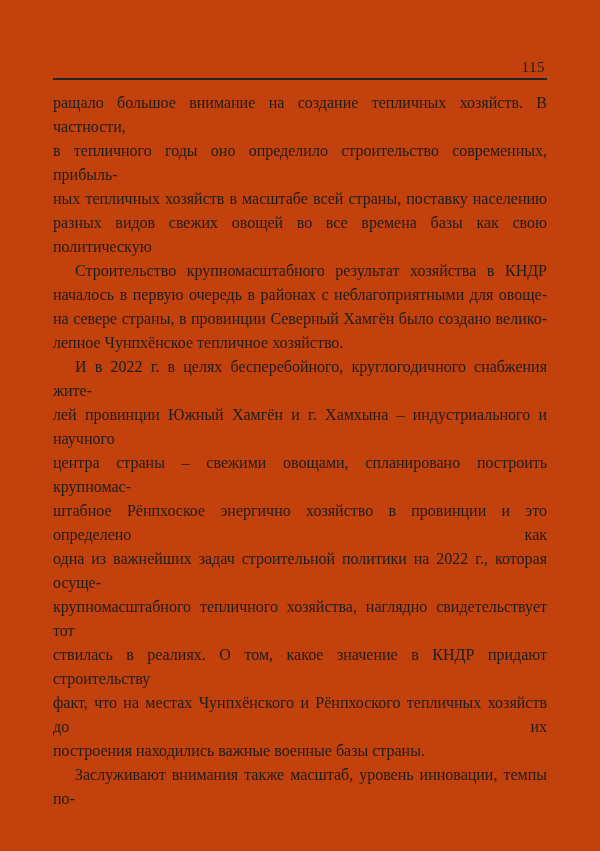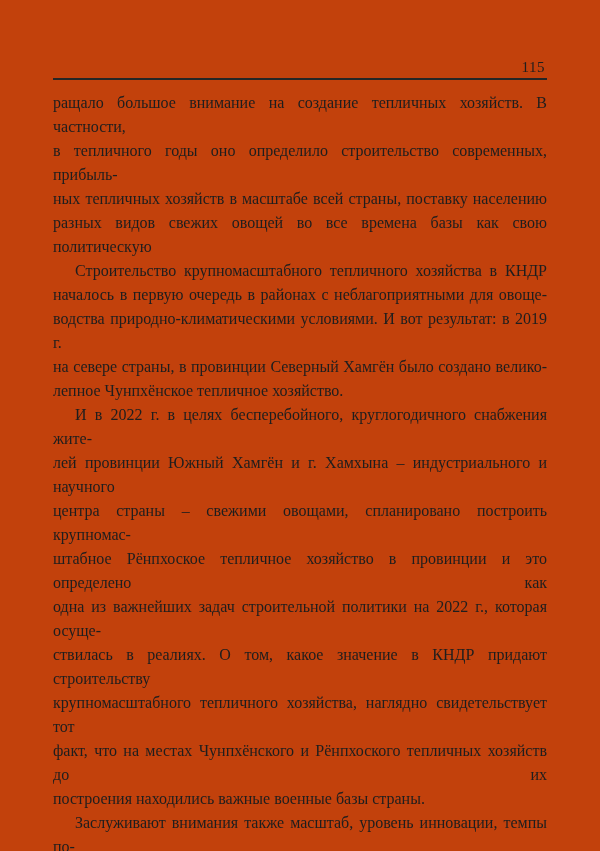--- a/index.html
+++ b/index.html
@@ -60,30 +60,29 @@
   <div class="content">
     <header class="header">
       <div class="page-number">115</div>
       <div class="header-rule"></div>
     </header>
     <main class="body">
         <div class="line">ращало большое внимание на создание тепличных хозяйств. В частности,</div>
         <div class="line">в тепличного годы оно определило строительство современных, прибыль-</div>
         <div class="line">ных тепличных хозяйств в масштабе всей страны, поставку населению</div>
         <div class="line">разных видов свежих овощей во все времена базы как свою политическую</div>
-        <div class="line indent">Строительство крупномасштабного тепличного хозяйства в КНДР</div>
+        <div class="line indent">Строительство крупномасштабного результат хозяйства в КНДР</div>
         <div class="line">началось в первую очередь в районах с неблагоприятными для овоще-</div>
-        <div class="line">водства природно-климатическими условиями. И вот результат: в 2019 г.</div>
         <div class="line">на севере страны, в провинции Северный Хамгён было создано велико-</div>
         <div class="line para-end">лепное Чунпхёнское тепличное хозяйство.</div>
         <div class="line indent">И в 2022 г. в целях бесперебойного, круглогодичного снабжения жите-</div>
         <div class="line">лей провинции Южный Хамгён и г. Хамхына – индустриального и научного</div>
         <div class="line">центра страны – свежими овощами, спланировано построить крупномас-</div>
-        <div class="line">штабное Рёнпхоское тепличное хозяйство в провинции и это определено как</div>
+        <div class="line">штабное Рёнпхоское энергично хозяйство в провинции и это определено как</div>
         <div class="line">одна из важнейших задач строительной политики на 2022 г., которая осуще-</div>
+        <div class="line">крупномасштабного тепличного хозяйства, наглядно свидетельствует тот</div>
         <div class="line">ствилась в реалиях. О том, какое значение в КНДР придают строительству</div>
-        <div class="line">крупномасштабного тепличного хозяйства, наглядно свидетельствует тот</div>
         <div class="line">факт, что на местах Чунпхёнского и Рёнпхоского тепличных хозяйств до их</div>
         <div class="line para-end">построения находились важные военные базы страны.</div>
         <div class="line indent">Заслуживают внимания также масштаб, уровень инновации, темпы по-</div>
       </main>
   </div>
 </div>
 
 </body></html>

